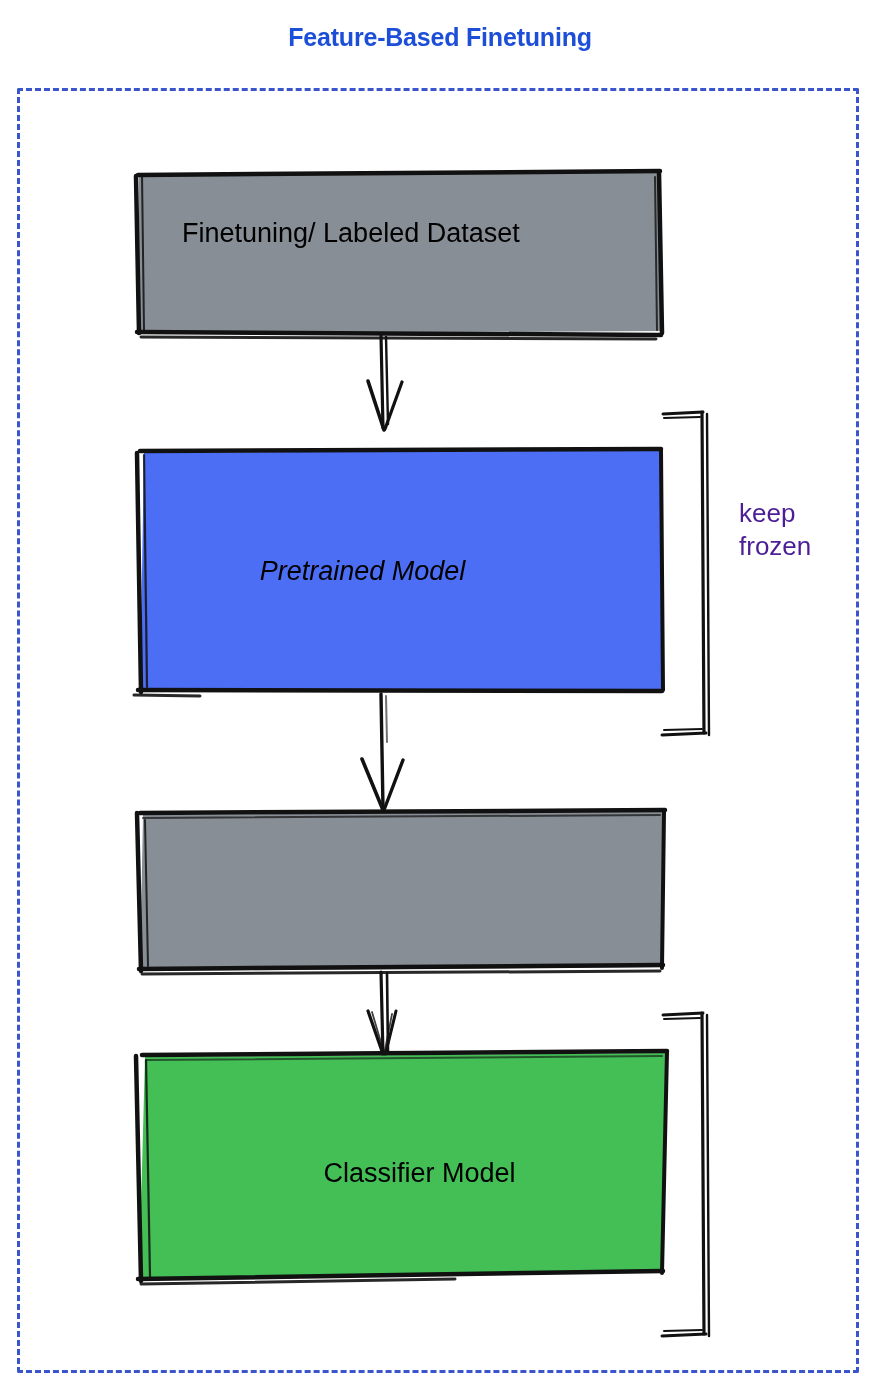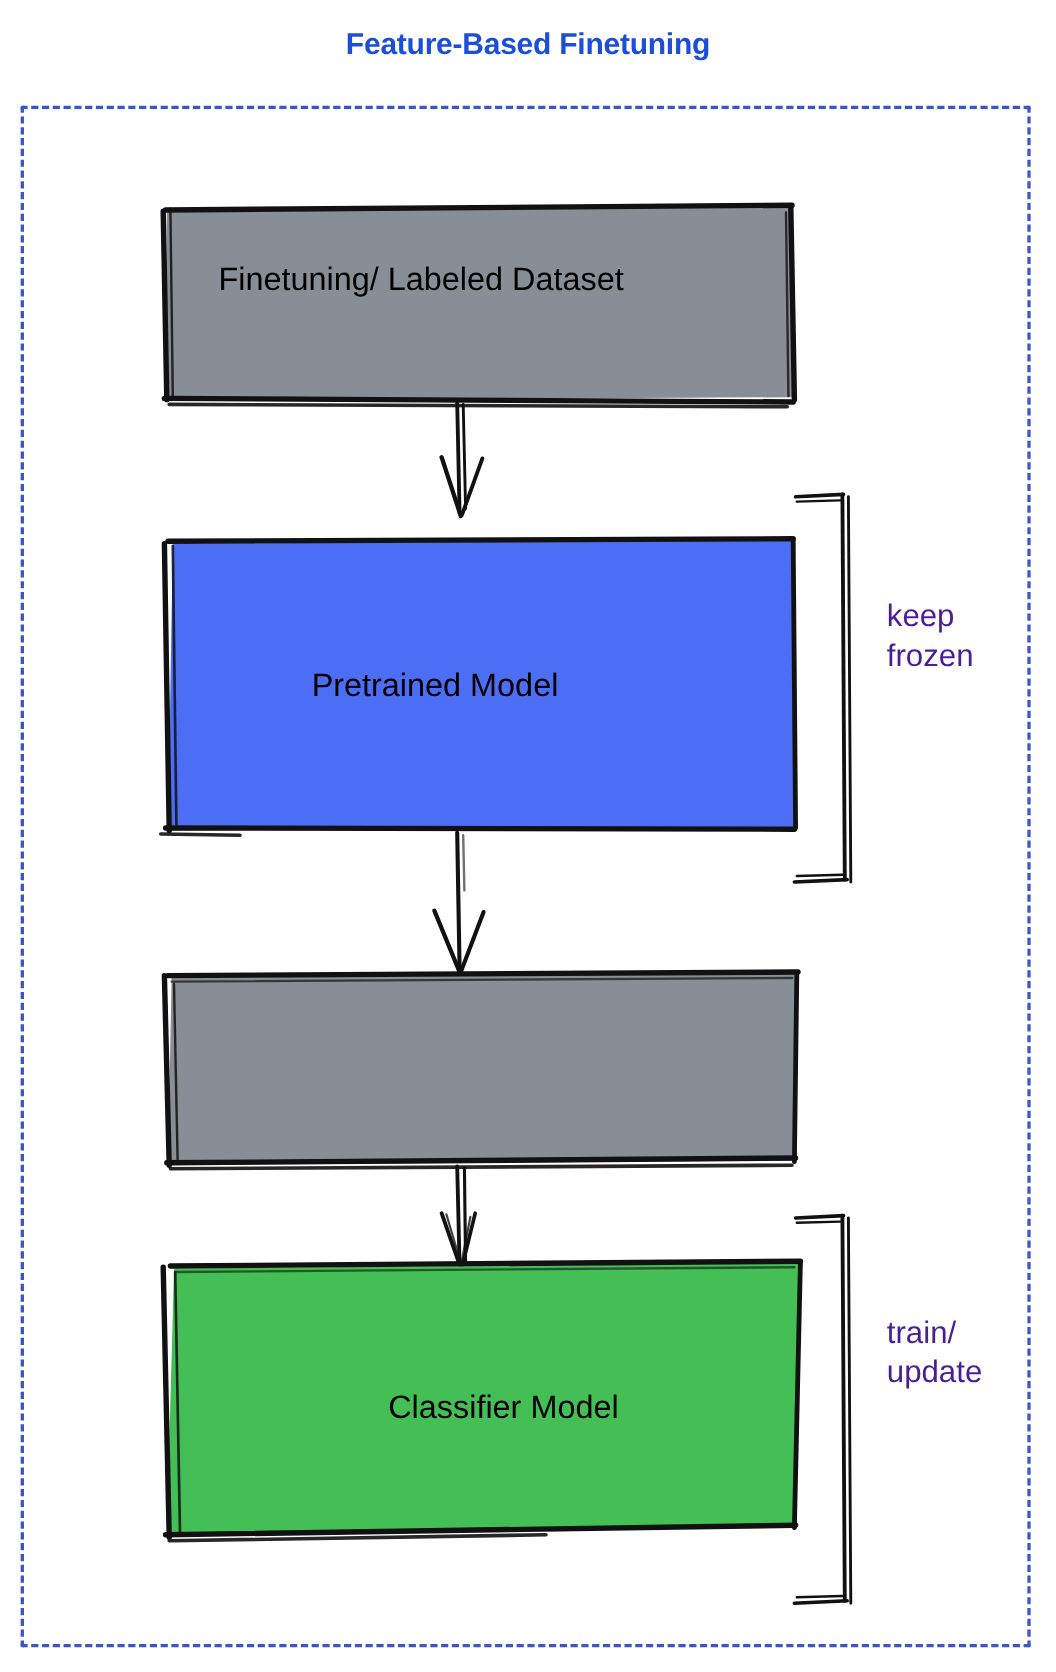--- a/index.html
+++ b/index.html
@@ -184,24 +184,22 @@
 
   </svg>
 
   <div class="node-hit" style="left:136px; top:171px; width:526px; height:165px;"></div>
   <div class="node-hit" style="left:137px; top:449px; width:527px; height:245px;"></div>
   <div class="node-hit" style="left:137px; top:810px; width:528px; height:163px;"></div>
   <div class="node-hit" style="left:136px; top:1051px; width:531px; height:232px;"></div>
 
   <div class="node-label" style="left:182px; top:219px;">Finetuning/ Labeled Dataset</div>
 
-  <div class="node-label centered" style="left:137px; top:557px; width:451px;">Pretrained Model</div>
+  <div class="node-label centered" style="left:137px; top:557px; width:451px;font-style:italic;">Pretrained Model</div>
 
 
   <div class="node-label centered" style="left:136px; top:1159px; width:567px;">Classifier Model</div>
 
   <div class="side-label" style="left:739px; top:497px;">keep
 frozen</div>
 
-  <div class="side-label" style="left:739px; top:1094px;">train/
-update</div>
 
 </div>
 
 </body></html>

